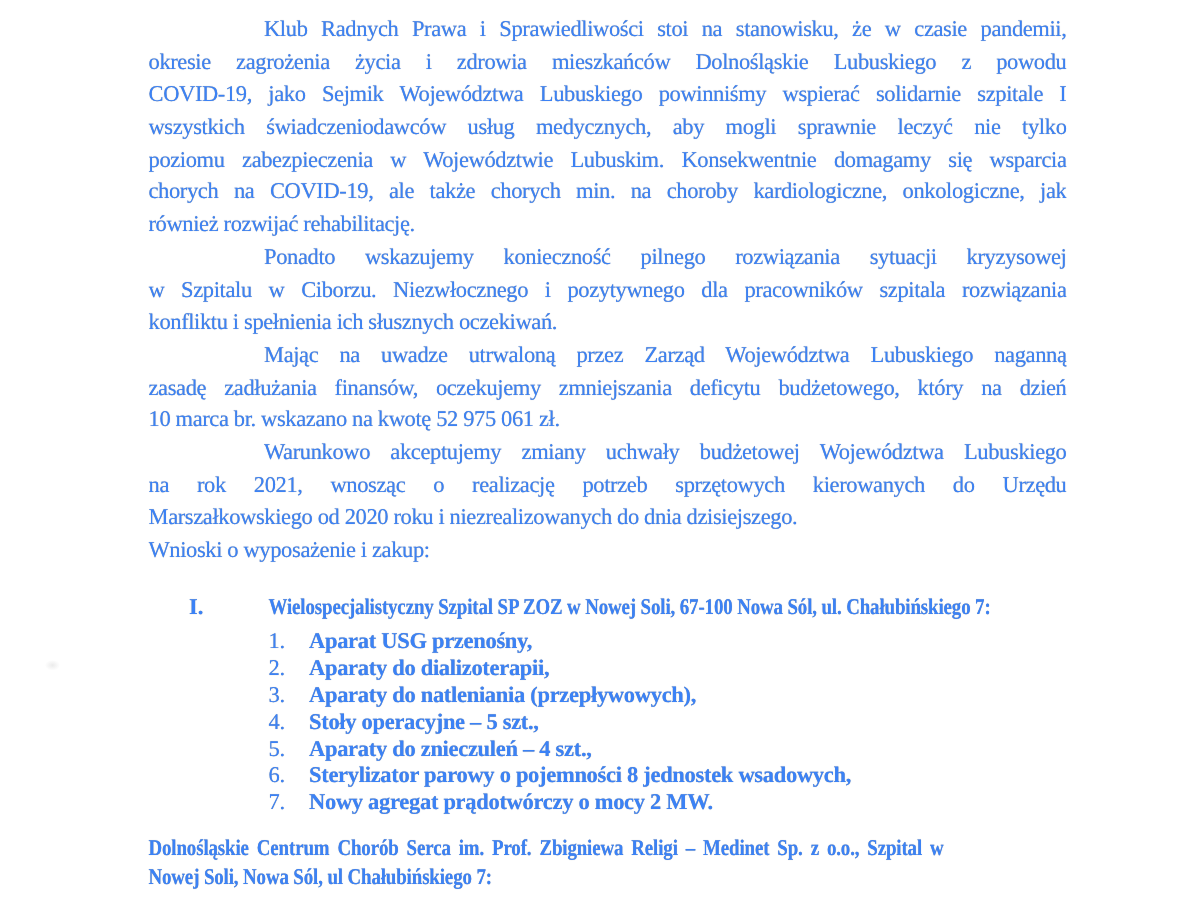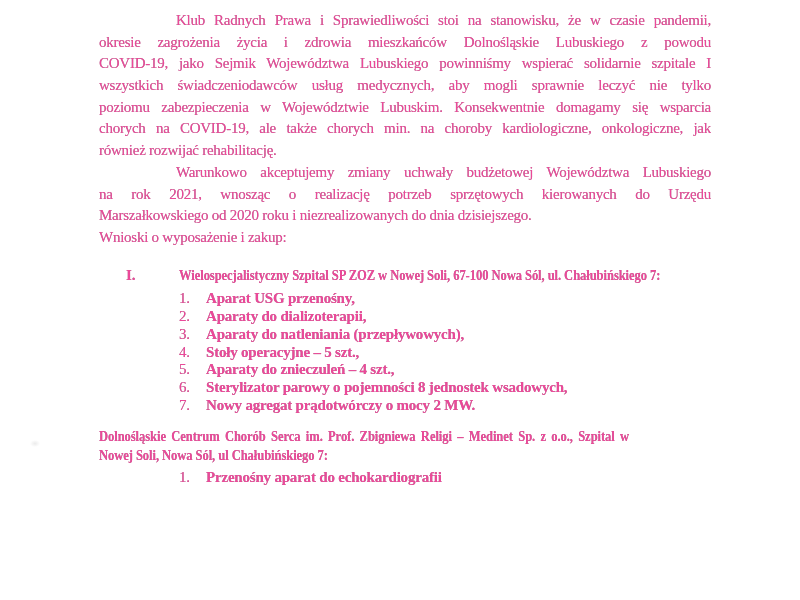--- a/index.html
+++ b/index.html
@@ -7,21 +7,21 @@
     padding: 0;
     background: #ffffff;
   }
   .page {
     position: relative;
     width: 800px;
     height: 600px;
     background: #ffffff;
     overflow: hidden;
     font-family: "Liberation Serif", "DejaVu Serif", serif;
-    color: #ec4899;
+    color: #3b82f6;
   }
   .content {
     position: absolute;
     left: 99px;
     top: 10px;
     width: 612px;
   }
   
   .ln {
     font-size: 15px;
@@ -97,21 +97,31 @@
     <div>
       <div class="ln just ind">Klub Radnych Prawa i Sprawiedliwości stoi na stanowisku, że w czasie pandemii,</div>
       <div class="ln just">okresie zagrożenia życia i zdrowia mieszkańców Dolnośląskie Lubuskiego z powodu</div>
       <div class="ln just">COVID-19, jako Sejmik Województwa Lubuskiego powinniśmy wspierać solidarnie szpitale I</div>
       <div class="ln just">wszystkich świadczeniodawców usług medycznych, aby mogli sprawnie leczyć nie tylko</div>
       <div class="ln just">poziomu zabezpieczenia w Województwie Lubuskim. Konsekwentnie domagamy się wsparcia</div>
       <div class="ln just">chorych na COVID-19, ale także chorych min. na choroby kardiologiczne, onkologiczne, jak</div>
       <div class="ln">również rozwijać rehabilitację.</div>
     </div>
 
+    <div>
+      <div class="ln just ind">Ponadto wskazujemy konieczność pilnego rozwiązania sytuacji kryzysowej</div>
+      <div class="ln just">w Szpitalu w Ciborzu. Niezwłocznego i pozytywnego dla pracowników szpitala rozwiązania</div>
+      <div class="ln">konfliktu i spełnienia ich słusznych oczekiwań.</div>
+    </div>
 
+    <div>
+      <div class="ln just ind">Mając na uwadze utrwaloną przez Zarząd Województwa Lubuskiego naganną</div>
+      <div class="ln just">zasadę zadłużania finansów, oczekujemy zmniejszania deficytu budżetowego, który na dzień</div>
+      <div class="ln">10 marca br. wskazano na kwotę 52 975 061 zł.</div>
+    </div>
 
     <div>
       <div class="ln just ind">Warunkowo akceptujemy zmiany uchwały budżetowej Województwa Lubuskiego</div>
       <div class="ln just">na rok 2021, wnosząc o realizację potrzeb sprzętowych kierowanych do Urzędu</div>
       <div class="ln">Marszałkowskiego od 2020 roku i niezrealizowanych do dnia dzisiejszego.</div>
     </div>
 
     <div class="ln">Wnioski o wyposażenie i zakup:</div>
 
     <div class="sections">

